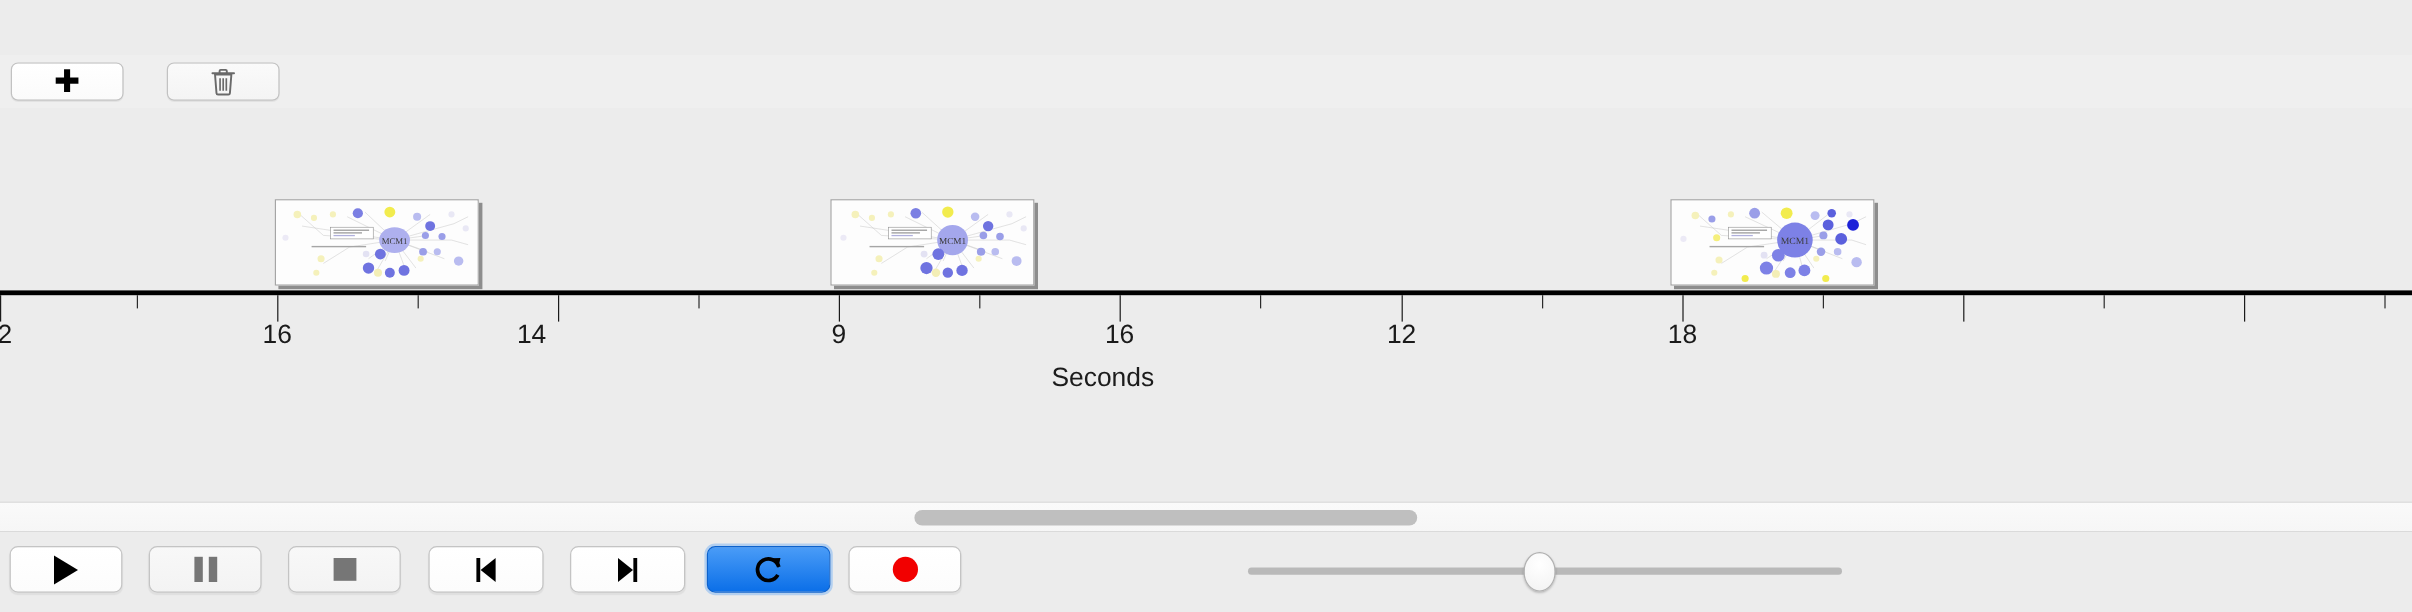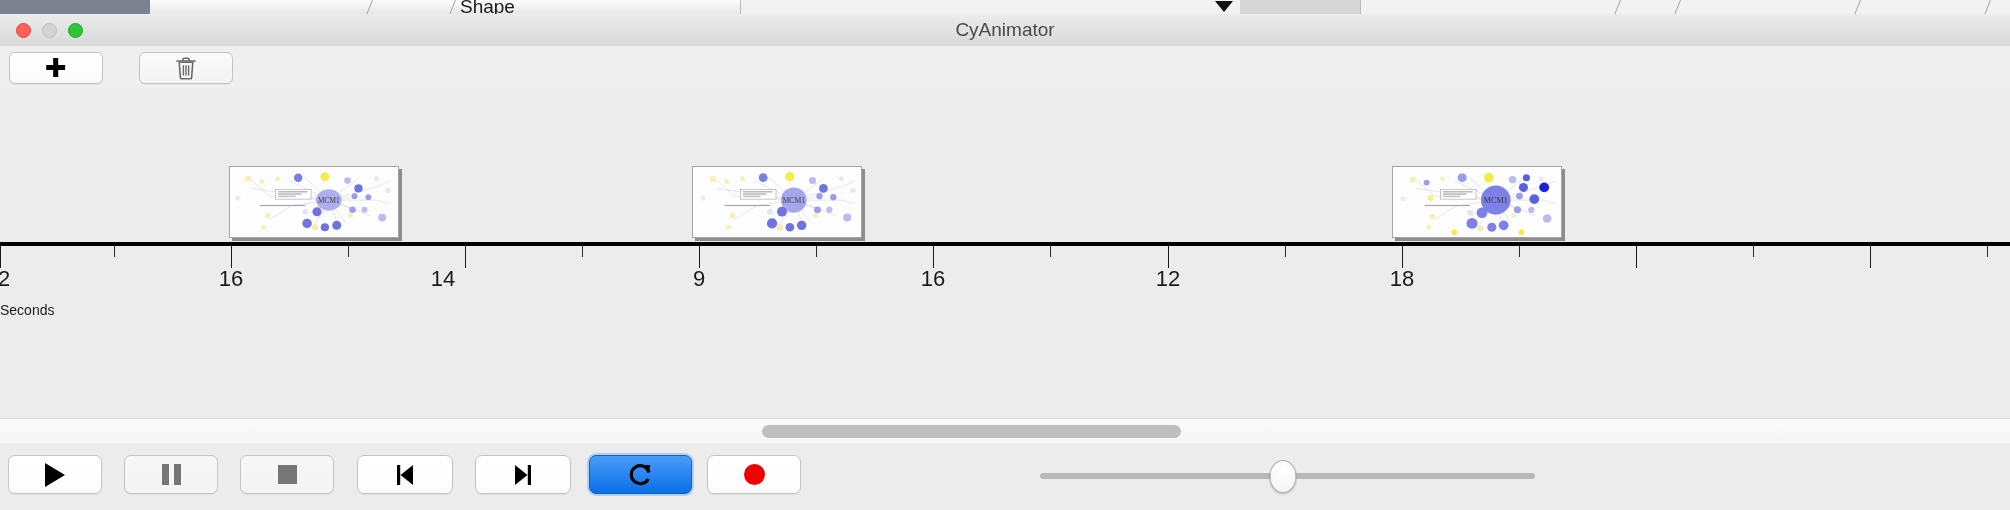--- a/index.html
+++ b/index.html
@@ -50,21 +50,21 @@
     background:#fff;border:1px solid #a5a5a5;
     box-shadow:3px 3px 0 #8d8d8d;overflow:hidden;}
   .frame svg{display:block;width:100%;height:100%;}
 
   .ruler{position:absolute;left:0;top:152px;width:2010px;height:4px;background:#000;}
   .ticks{position:absolute;left:0;top:156px;width:2010px;height:22px;}
   .tick{position:absolute;top:0;width:1px;height:22px;background:#1a1a1a;}
   .tick.minor{height:11px;background:#2b2b2b;}
   .ticklabels{position:absolute;left:0;top:176px;width:2010px;height:34px;}
   .ticklabel{position:absolute;top:0;font-size:22px;color:#1a1a1a;transform:translateX(-50%);white-space:nowrap;}
-  .axis-title{position:absolute;left:0;top:212px;width:1838px;text-align:left;font-size:14px;color:#1c1c1c;}
+  .axis-title{position:absolute;left:0;top:212px;width:1838px;text-align:center;font-size:22px;color:#1c1c1c;}
 
   
   .hscroll{position:absolute;left:0;top:418px;width:2010px;height:24px;
     background:linear-gradient(#fafafa,#f6f6f6);border-top:1px solid #dcdcdc;border-bottom:1px solid #9c9c9c;}
   .hscroll .thumb{position:absolute;top:6px;left:762px;width:419px;height:13px;border-radius:7px;background:#bfbfbf;cursor:pointer;}
 
   
   .controlbar{position:absolute;left:0;top:443px;width:2010px;height:67px;background:#ececec;}
   .cbtn{position:absolute;top:12px;height:39px;box-sizing:border-box;border:1px solid #c4c4c4;
     border-radius:7px;background:linear-gradient(#ffffff,#fcfcfc);
@@ -90,47 +90,21 @@
   .slider .track{position:absolute;left:0;top:0;width:100%;height:6px;border-radius:3px;background:#b9b9b9;}
   .slider .thumb{position:absolute;top:-13px;width:25px;height:31px;border-radius:50%;
     background:radial-gradient(circle at 50% 30%,#ffffff,#f2f2f2);border:1px solid #b0b0b0;
     box-shadow:0 1px 2px rgba(0,0,0,.25);cursor:pointer;transform:translateX(-50%);}
 </style>
 </head>
 <body>
 
 <div class="app">
 
-  <div class="bg-strip">
-    <div class="bgdark"></div>
-    <div class="bgseg" style="left:150px;width:110px;"></div>
-    <div class="bgseg" style="left:260px;width:130px;"></div>
-    <div class="bgseg" style="left:390px;width:80px;"></div>
-    <div class="bgseg" style="left:470px;width:90px;"></div>
-    <div class="bgseg" style="left:560px;width:180px;"></div>
-    <div class="bgslash" style="left:372px;"></div>
-    <div class="bgslash" style="left:455px;"></div>
-    <div class="bgtext" style="left:460px;">Shape</div>
-    <div class="bgtri" style="left:1215px;top:1px;"></div>
-    <div class="bgseg" style="left:1240px;width:60px;background:#d7d7d7;"></div>
-    <div class="bgseg" style="left:1300px;width:60px;background:#d7d7d7;"></div>
-    <div class="bgslash" style="left:1620px;"></div>
-    <div class="bgslash" style="left:1680px;"></div>
-    <div class="bgslash" style="left:1860px;"></div>
-    <div class="bgslash" style="left:1990px;"></div>
-  </div>
-
-  <div class="titlebar">
-    <div class="wintitle">CyAnimator</div>
-    <div class="traffic">
-      <span class="dot red"></span>
-      <span class="dot yellow"></span>
-      <span class="dot green"></span>
-    </div>
-  </div>
+
 
   <div class="toolbar">
     <div class="btn" id="add-frame-button">
       <span class="plus">✚</span>
     </div>
     <div class="btn flat" id="delete-frame-button">
       <svg width="20" height="23" viewBox="0 0 20 23">
         <path d="M1 4 H19" stroke="#6a6a6a" stroke-width="1.7" fill="none" stroke-linecap="round"></path>
         <path d="M7 4 V2.2 Q7 1.2 8 1.2 H12 Q13 1.2 13 2.2 V4" stroke="#6a6a6a" stroke-width="1.6" fill="none"></path>
         <path d="M3.2 5.2 L4.4 20.6 Q4.5 21.8 5.7 21.8 H14.3 Q15.5 21.8 15.6 20.6 L16.8 5.2 Z" stroke="#6a6a6a" stroke-width="1.6" fill="none"></path>

